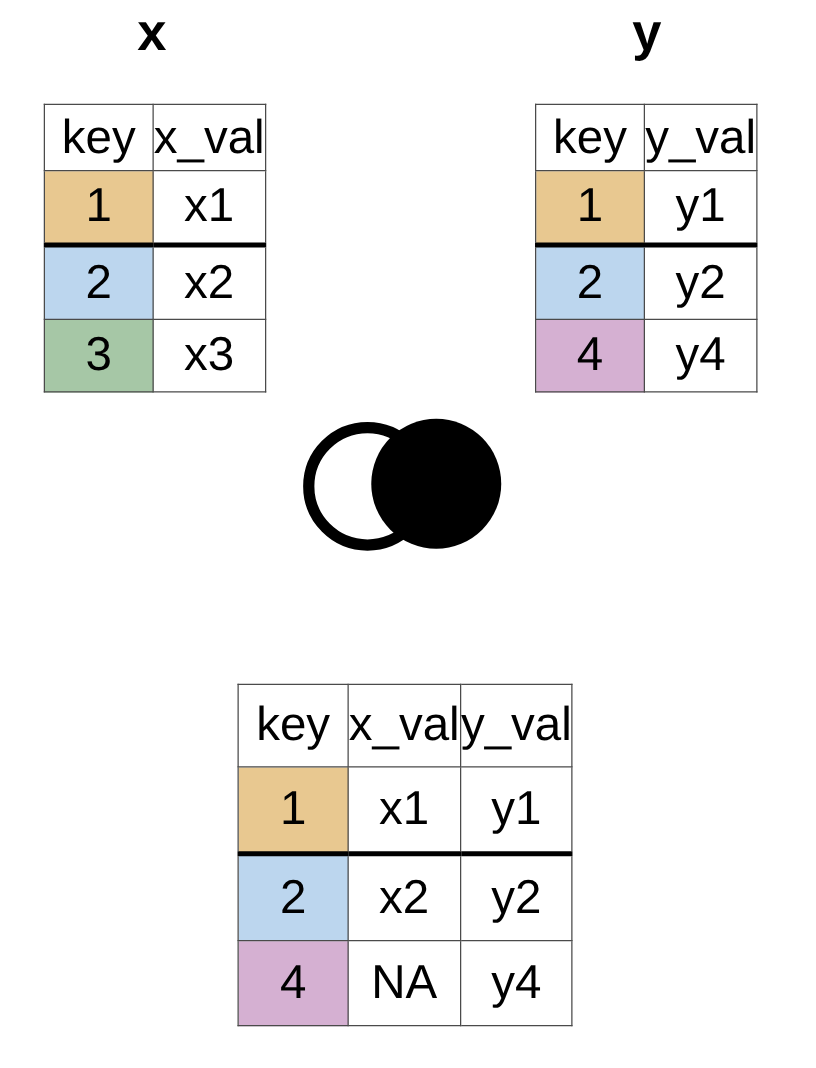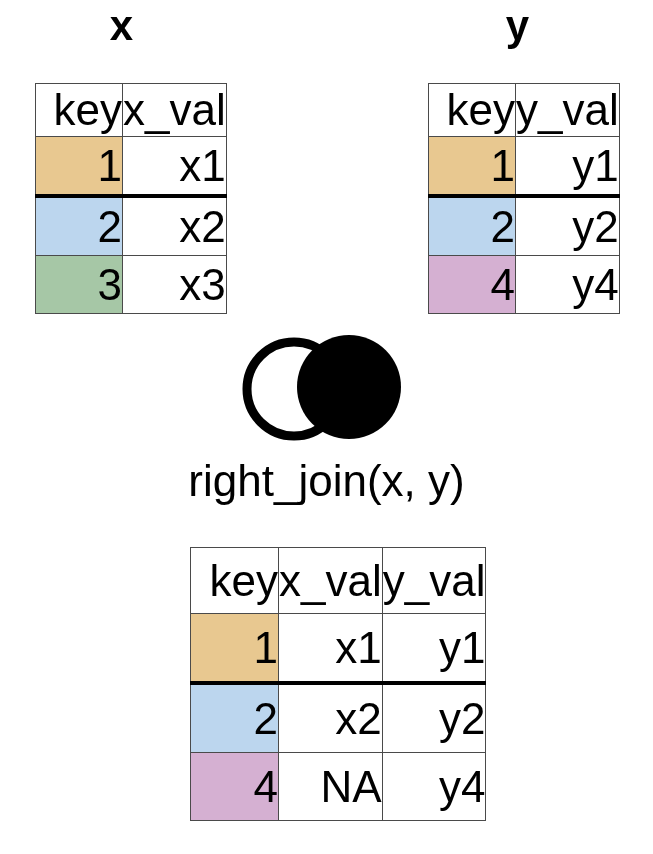--- a/index.html
+++ b/index.html
@@ -9,22 +9,22 @@
   }
   .title{
     position:absolute;top:2px;text-align:center;
     font-size:42px;font-weight:600;line-height:48px;color:#000;
   }
   .title-x{left:35px;width:173px;}
   .title-y{left:428px;width:179px;}
 
   table.tbl{position:absolute;border-collapse:collapse;table-layout:fixed;background:#fff;}
   table.tbl th,table.tbl td{
-    border:1px solid #4a4a4a;text-align:right;vertical-align:middle;
-    font-weight:400;font-size:44px;padding:0;color:#000;background:#fff;
+    border:1px solid #4a4a4a;text-align:center;vertical-align:middle;
+    font-weight:400;font-size:38px;padding:0;color:#000;background:#fff;
   }
   .tbl-x{left:35px;top:83px;}
   .tbl-y{left:428px;top:83px;}
   .tbl-x th,.tbl-x td,.tbl-y th,.tbl-y td{width:86px;height:57px;}
   .tbl-x th,.tbl-y th{height:52px;}
   .tbl-y td.val,.tbl-y th.c-val{width:89px;}
 
   .tbl-result{left:190px;top:547px;}
   .tbl-result th{width:85px;height:65px;}
   .tbl-result td{width:85px;height:67px;}
@@ -92,21 +92,20 @@
       </tr>
     </tbody>
   </table>
 
   <svg class="venn" width="160" height="108" viewBox="0 0 160 108" aria-hidden="true">
     <circle cx="52" cy="55" r="47" stroke-width="9" fill="#ffffff"></circle>
     <circle cx="52" cy="55" r="47" fill="none" stroke-width="9" stroke="#000000"></circle>
     <circle cx="107" cy="53" r="52" fill="#000000"></circle>
   </svg>
 
-  <div class="join-label">right_join(x, y)</div>
 
   <table class="tbl tbl-result">
     <thead>
       <tr>
         <th class="c-key">key</th>
         <th>x_val</th>
         <th>y_val</th>
       </tr>
     </thead>
     <tbody>

